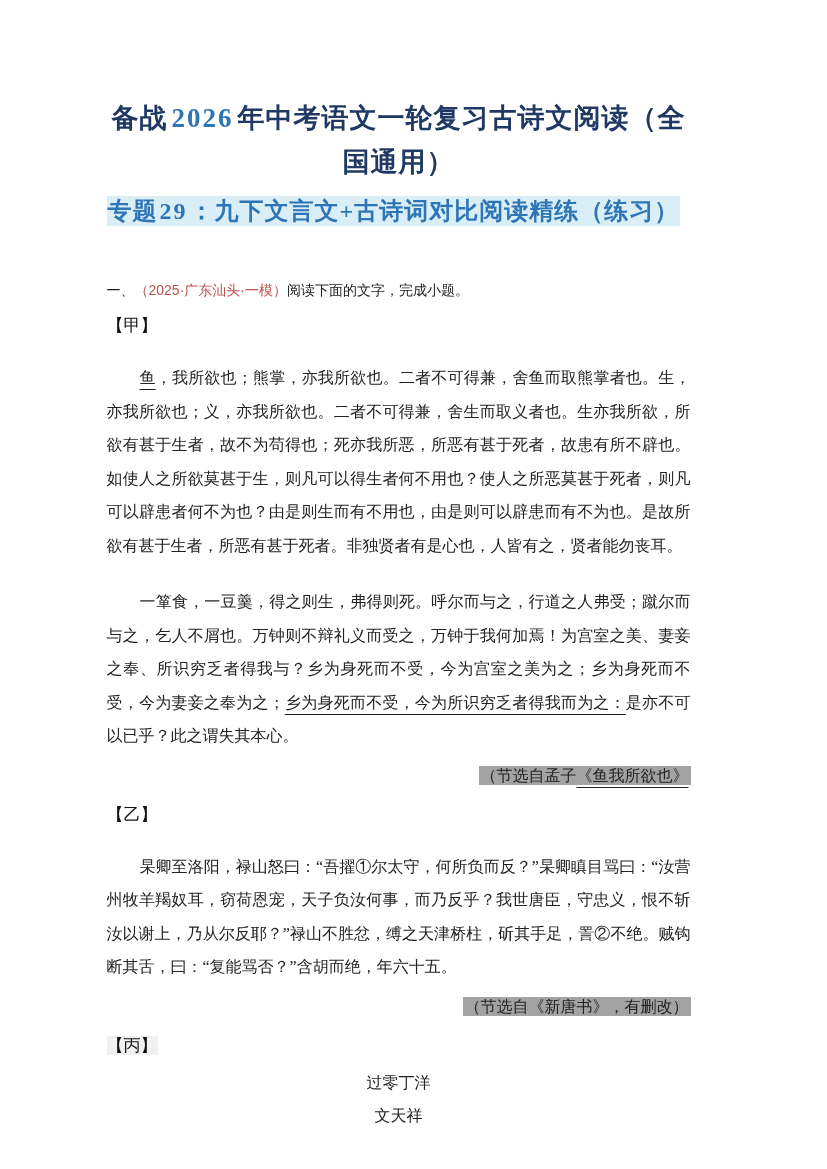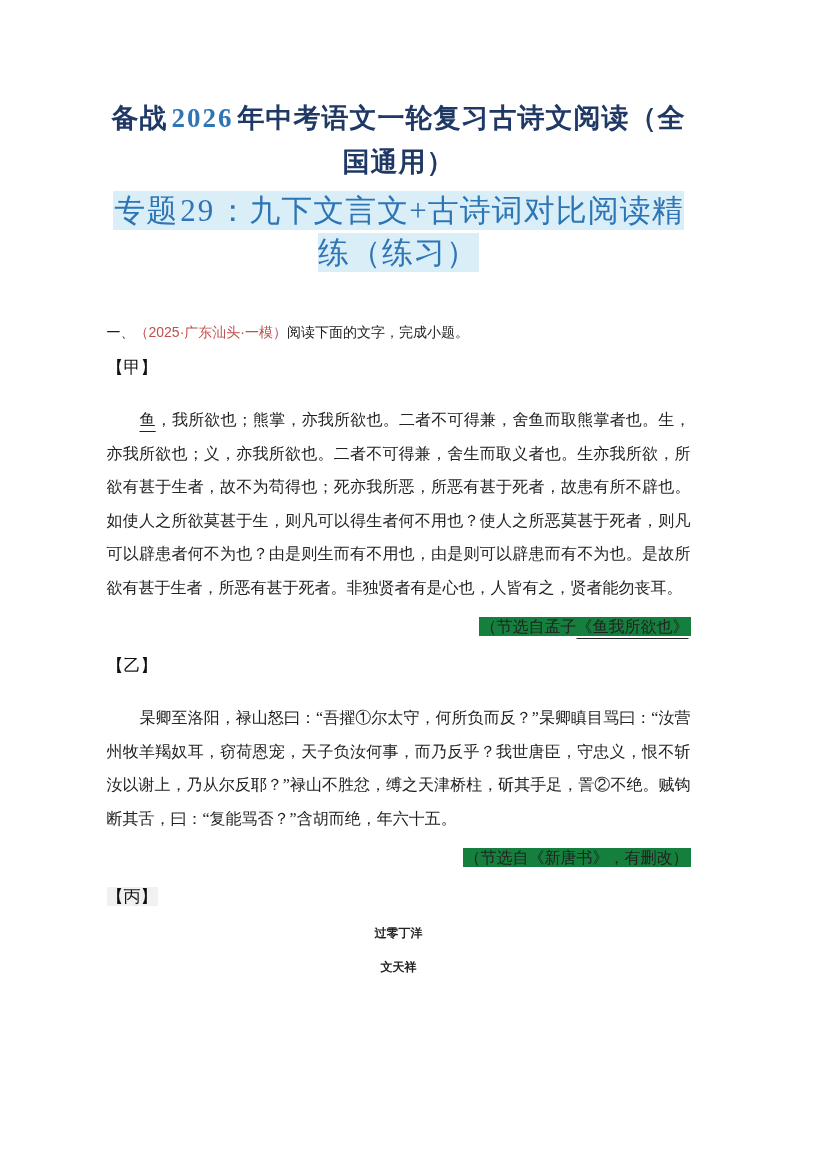--- a/index.html
+++ b/index.html
@@ -22,22 +22,22 @@
     font-family:"Liberation Serif", serif;
   }
   .title1 .num, .title2 .num {
     font-family:cursive;
     color:#2E75B6;
     padding:0 4px;
     letter-spacing:2px;
   }
   .title1 .bold-run { font-weight:900; }
   .title2 {
-    margin:6px 0 0 0; text-align:center;
-    font-size:31px; font-weight:normal; line-height:42px;
+    margin:6px 0 0 0; 
+    font-size:24px; font-weight:bold; line-height:42px;
     color:#2E75B6; letter-spacing:1px;
   }
   .title2 .hl { background:#D9EEF7; padding:2px 1px; }
   .exercise-head {
     margin-top:46px;
     font-size:14px; line-height:24px;
     font-family:"Liberation Sans", sans-serif;
     color:#1c1c1c;
   }
   .exercise-head .src { color:#C0504D; }
@@ -61,43 +61,44 @@
     text-underline-offset:6px;
     text-decoration-thickness:1px;
   }
   .attribution {
     margin:8px 0 0 0;
     text-align:right;
     font-size:16px; line-height:30px;
     font-family:"Liberation Sans", sans-serif;
     color:#222222;
   }
-  .attribution .hl-gray { background:#15803d; padding:1px 2px; }
+  .attribution .hl-gray { background:#a3a3a3; padding:1px 2px; }
   .poem-line {
     margin:0; text-align:center;
-    font-size:12px; line-height:33.5px;
-    font-family:cursive; color:#222222;font-weight:bold;
+    font-size:16px; line-height:33.5px;
+    font-family:cursive; color:#222222;
   }
   .poem-title-line { margin-top:8px; }
 </style>
 </head>
 <body>
 
 <div class="page">
 
   <h1 class="title1"><span>备战</span><span class="num">2026</span><span>年中考语文一轮复习</span><span class="bold-run">古诗文</span><span>阅读（全国通用）</span></h1>
 
   <h2 class="title2"><span class="hl">专题</span><span class="num hl">29</span><span class="hl">：九下文言文+古诗词对比阅读精练（练习）</span></h2>
 
   <div class="exercise-head"><span>一、</span><span class="src">（2025·广东汕头·一模）</span><span>阅读下面的文字，完成小题。</span></div>
 
   <div class="section-label"><span>【甲】</span></div>
 
   <p class="body-para"><span class="u">鱼</span><span>，我所欲也；熊掌，亦我所欲也。二者不可得兼，舍鱼而取熊掌者也。生，亦我所欲也；义，亦我所欲也。二者不可得兼，舍生而取义者也。生亦我所欲，所欲有甚于生者，故不为苟得也；死亦我所恶，所恶有甚于死者，故患有所不辟也。如使人之所欲莫甚于生，则凡可以得生者何不用也？使人之所恶莫甚于死者，则凡可以辟患者何不为也？由是则生而有不用也，由是则可以辟患而有不为也。是故所欲有甚于生者，所恶有甚于死者。非独贤者有是心也，人皆有之，贤者能勿丧耳。</span></p>
 
+  <p class="body-para"><span>一箪食，一豆羹，得之则生，弗得则死。呼尔而与之，行道之人弗受；蹴尔而与之，乞人不屑也。万钟则不辩礼义而受之，万钟于我何加焉！为宫室之美、妻妾之奉、所识穷乏者得我与？乡为身死而不受，今为宫室之美为之；乡为身死而不受，今为妻妾之奉为之；</span><span class="u">乡为身死而不受，今为所识穷乏者得我而为之：</span><span>是亦不可以已乎？此之谓失其本心。</span></p>
 
   <p class="attribution"><span class="hl-gray"><span>（节选自孟子</span><span class="u">《鱼我所欲也》</span></span></p>
 
   <div class="section-label"><span>【乙】</span></div>
 
 
   <p class="body-para"><span>杲卿至洛阳，禄山怒曰：“吾擢①尔太守，何所负而反？”杲卿瞋目骂曰：“汝营州牧羊羯奴耳，窃荷恩宠，天子负汝何事，而乃反乎？我世唐臣，守忠义，恨不斩汝以谢上，乃从尔反耶？”禄山不胜忿，缚之天津桥柱，斫其手足，詈②不绝。贼钩断其舌，曰：“复能骂否？”含胡而绝，年六十五。</span></p>
 
 
   <p class="attribution"><span class="hl-gray">（节选自《新唐书》，有删改）</span></p>

